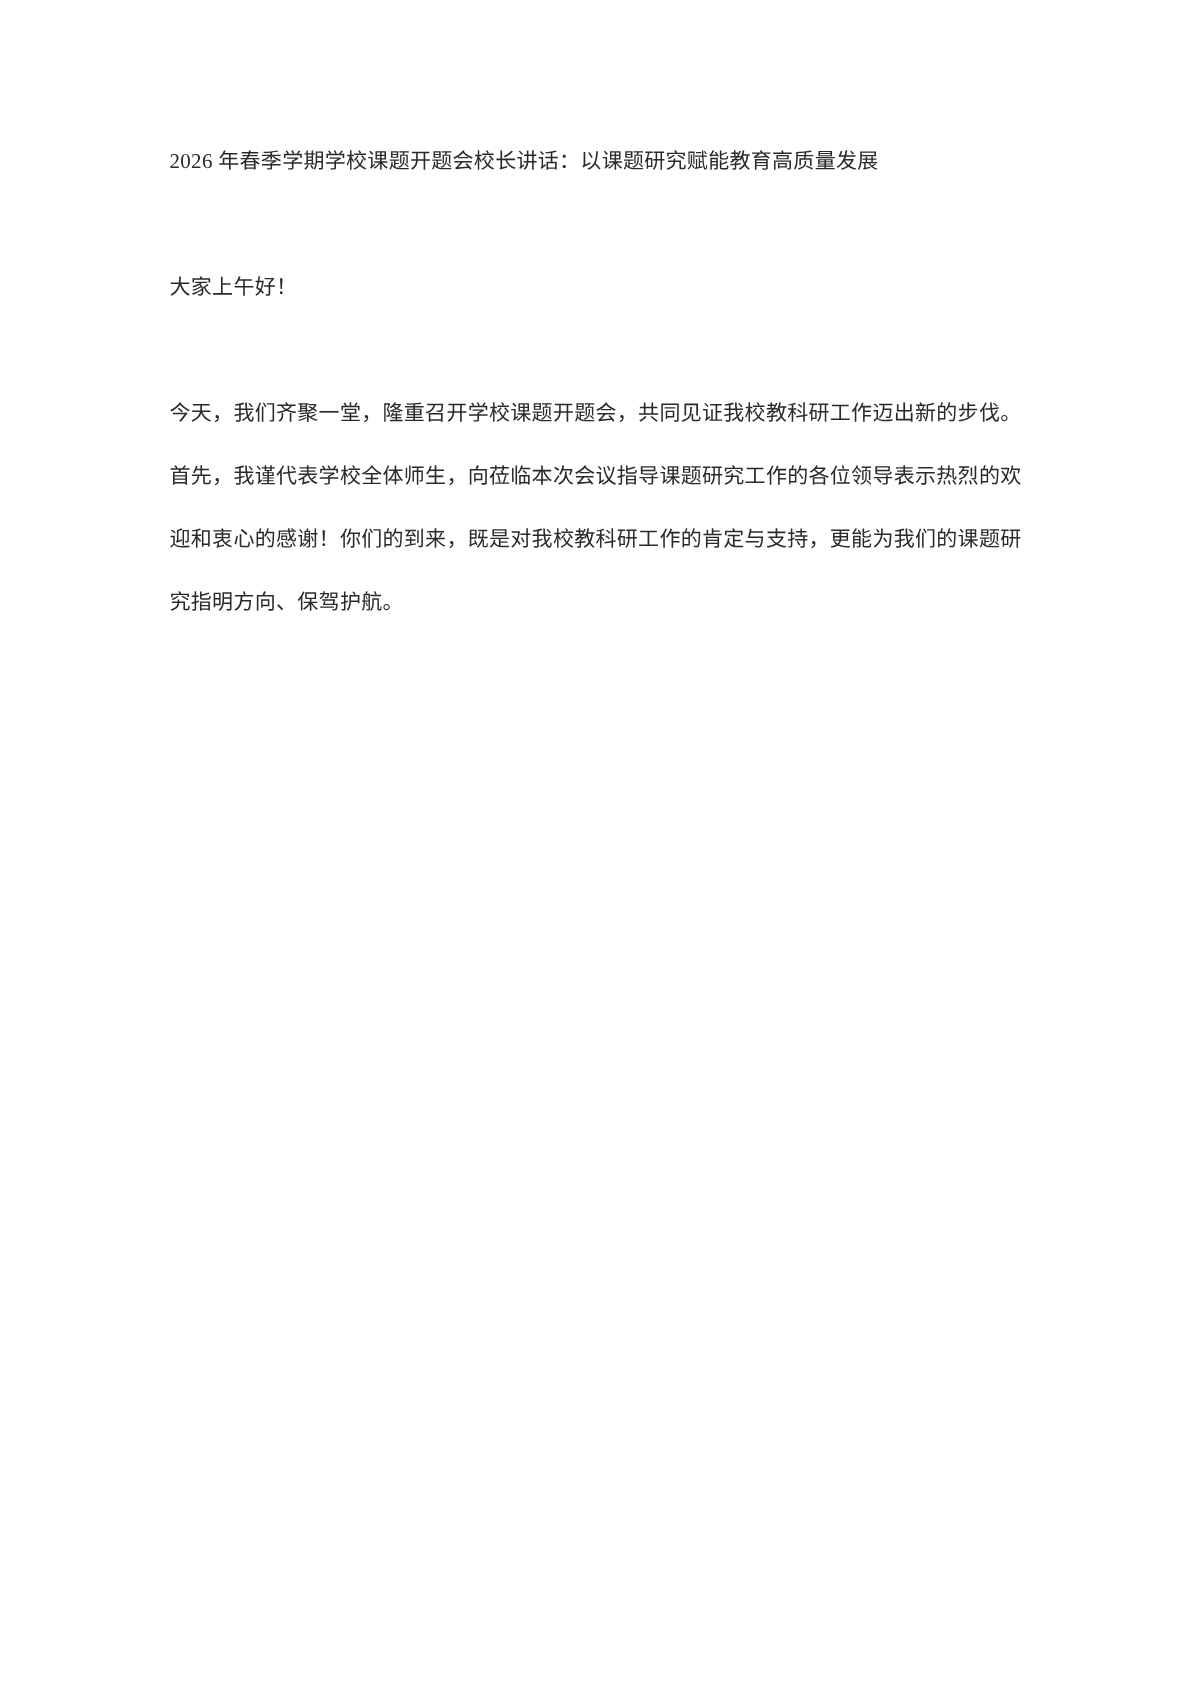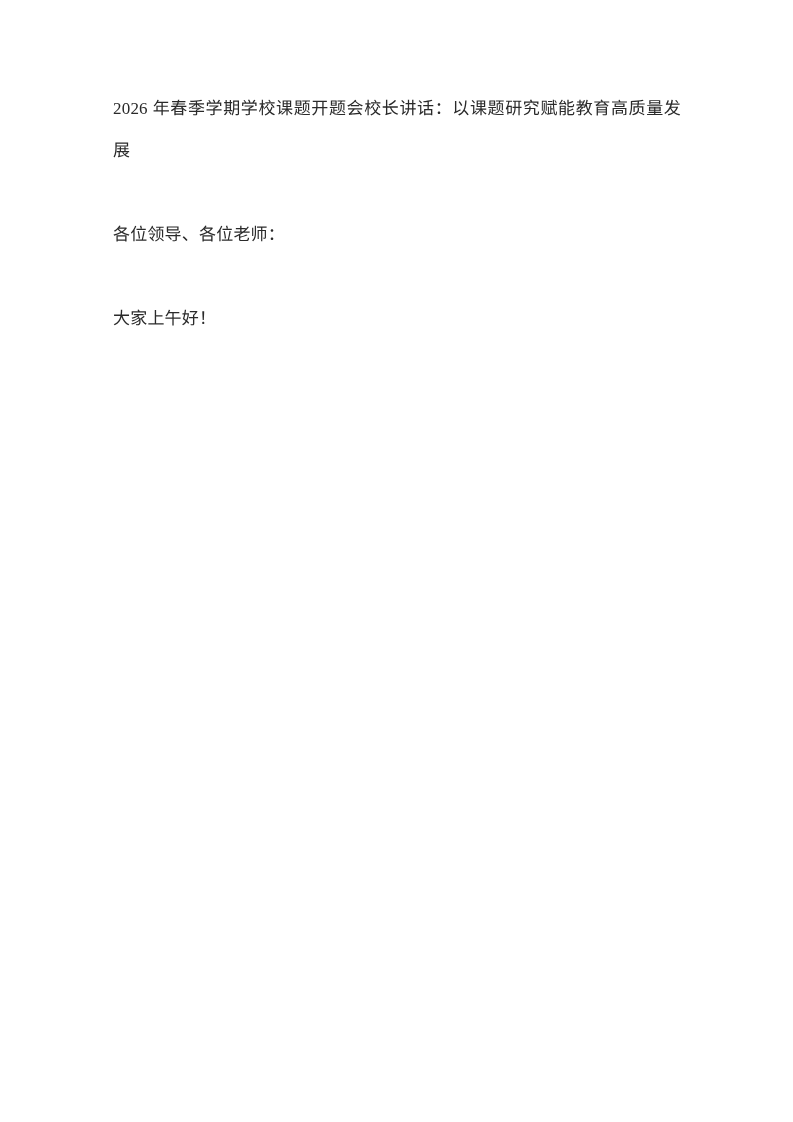--- a/index.html
+++ b/index.html
@@ -22,21 +22,21 @@
   .doc-body {
     position: absolute;
     left: 113px;
     top: 88px;
     width: 568px;
   }
 
   
   .para {
     font-family: "Liberation Serif", "DejaVu Serif", serif;
-    font-size: 17px;
+    font-size: 14px;
     line-height: 42px;
     color: #2a2a2a;
     margin: 0;
     text-align: justify;
     text-justify: inter-ideograph;
     letter-spacing: 0.2px;
     word-break: break-all;
     -webkit-font-smoothing: antialiased;
   }
 
@@ -51,20 +51,20 @@
   }
 </style>
 </head>
 <body>
 
 <div class="page">
   <div class="doc-body">
 
     <p class="para doc-title">2026 年春季学期学校课题开题会校长讲话：以课题研究赋能教育高质量发展</p>
 
-    <p class="para">各位领导、各位老师：</p>
 
     <p class="para">大家上午好！</p>
 
+    <p class="para">今天，我们齐聚一堂，隆重召开学校课题开题会，共同见证我校教科研工作迈出新的步伐。首先，我谨代表学校全体师生，向莅临本次会议指导课题研究工作的各位领导表示热烈的欢迎和衷心的感谢！你们的到来，既是对我校教科研工作的肯定与支持，更能为我们的课题研究指明方向、保驾护航。</p>
 
 
   </div>
 </div>
 
 </body></html>

